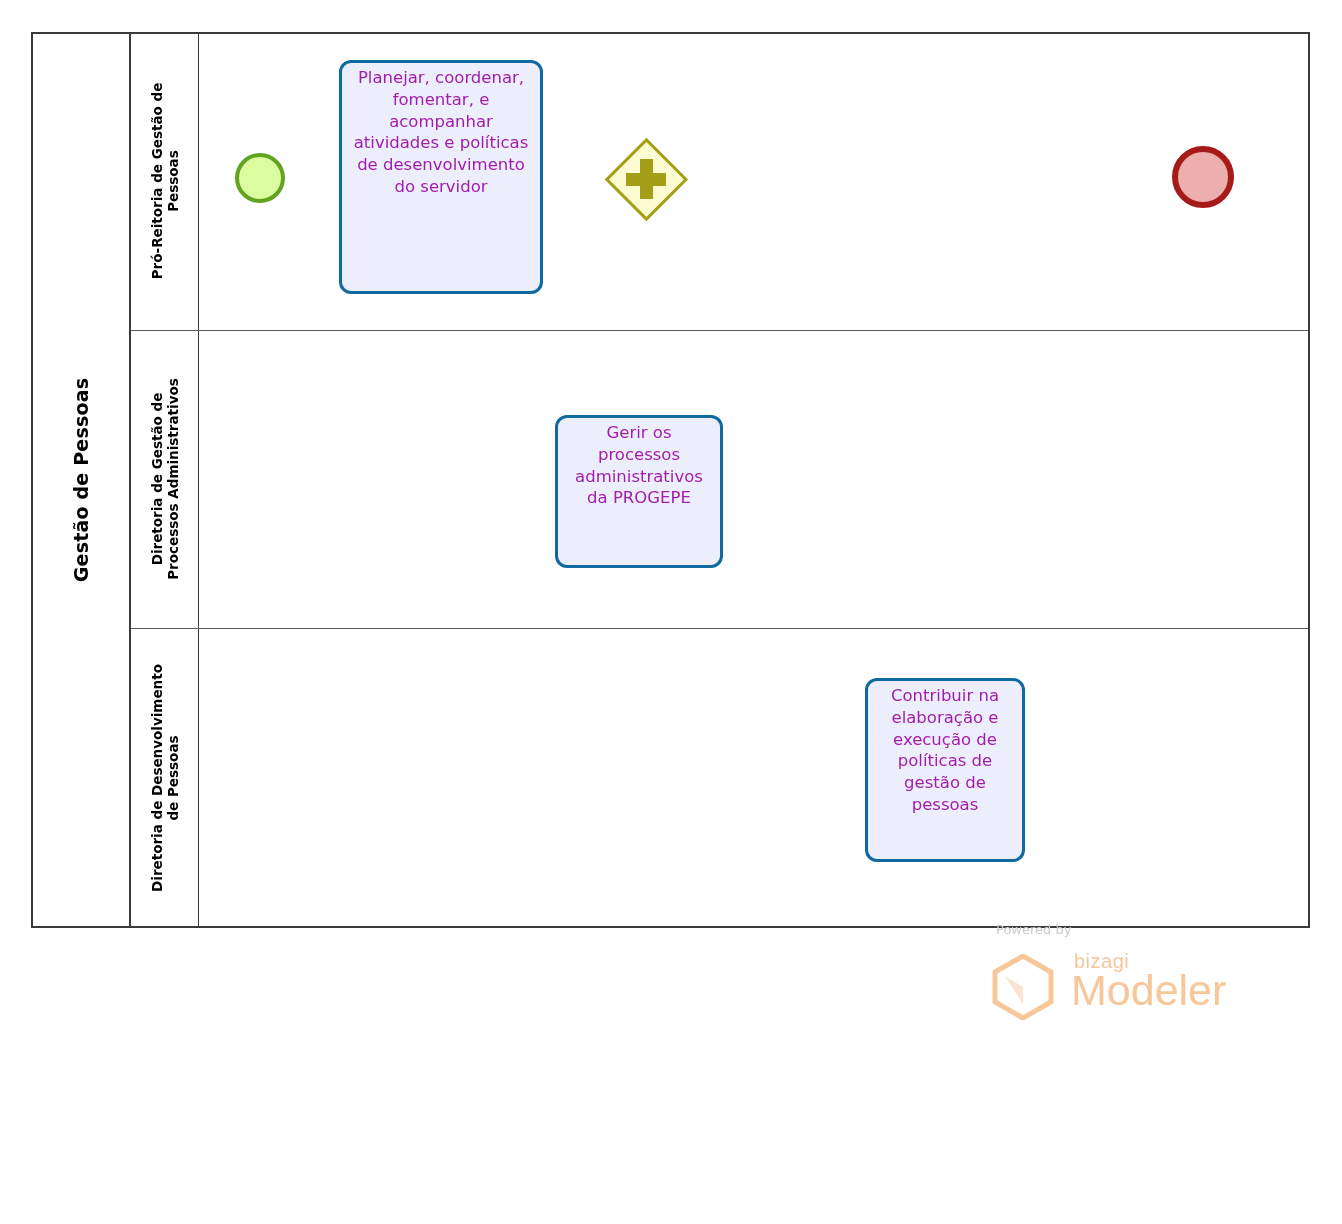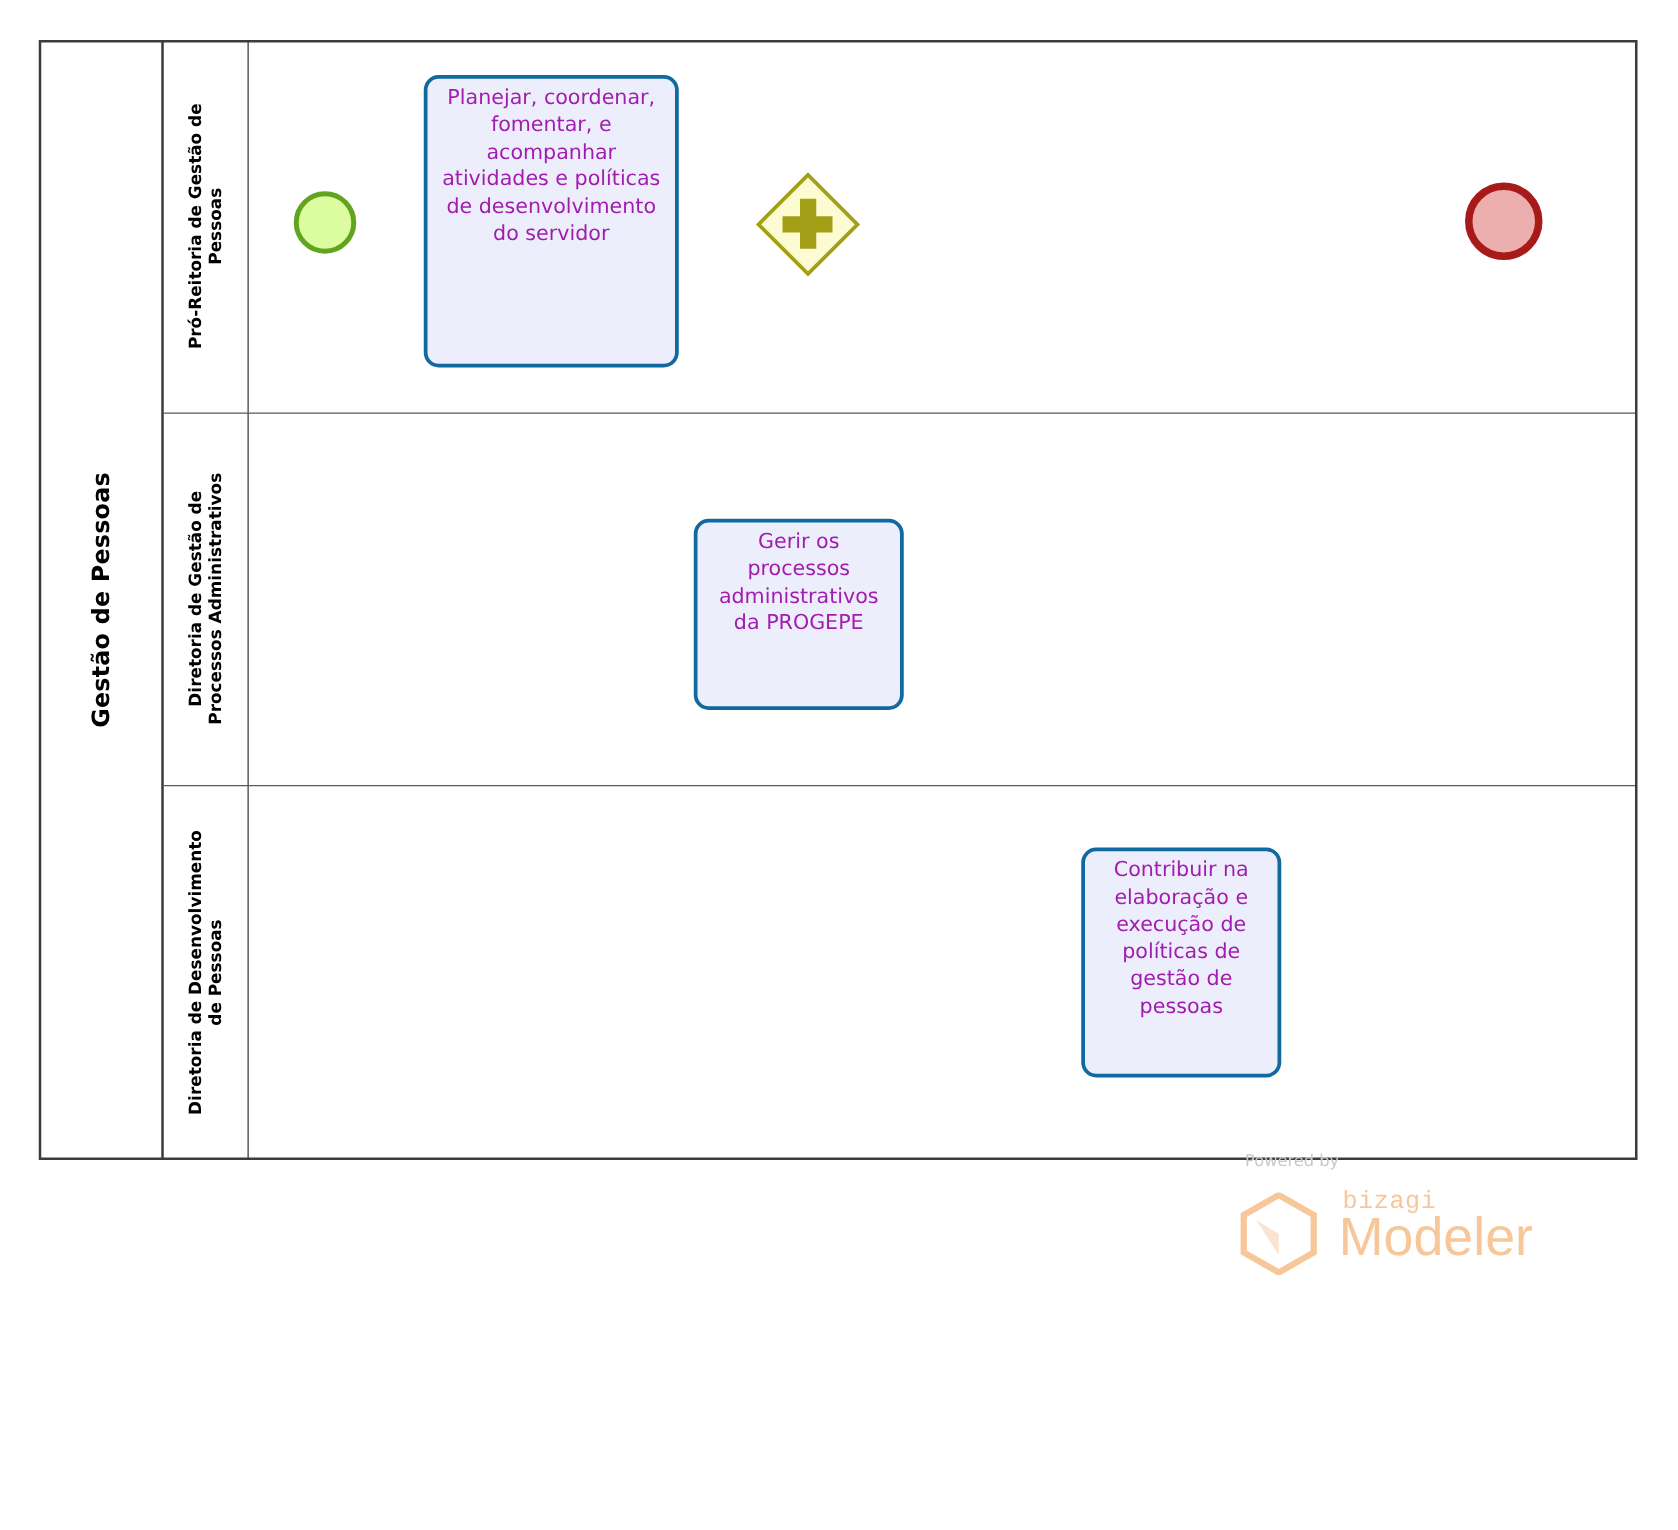--- a/index.html
+++ b/index.html
@@ -178,21 +178,21 @@
     color: #C9C9C9;
     font-family: "DejaVu Sans", "Liberation Sans", sans-serif;
   }
   .brand .bizagi-word {
     position: absolute;
     left: 103px;
     top: 28px;
     font-size: 20px;
     color: #F6C79B;
     letter-spacing: 0.5px;
-    font-family: Liberation Mono, monospace;
+    font-family: Liberation Sans, sans-serif;
   }
   .brand .modeler-word {
     position: absolute;
     left: 100px;
     top: 44px;
     font-size: 43px;
     color: #F7C79A;
     font-family: Liberation Sans, sans-serif;
   }
   .brand .hexmark {

